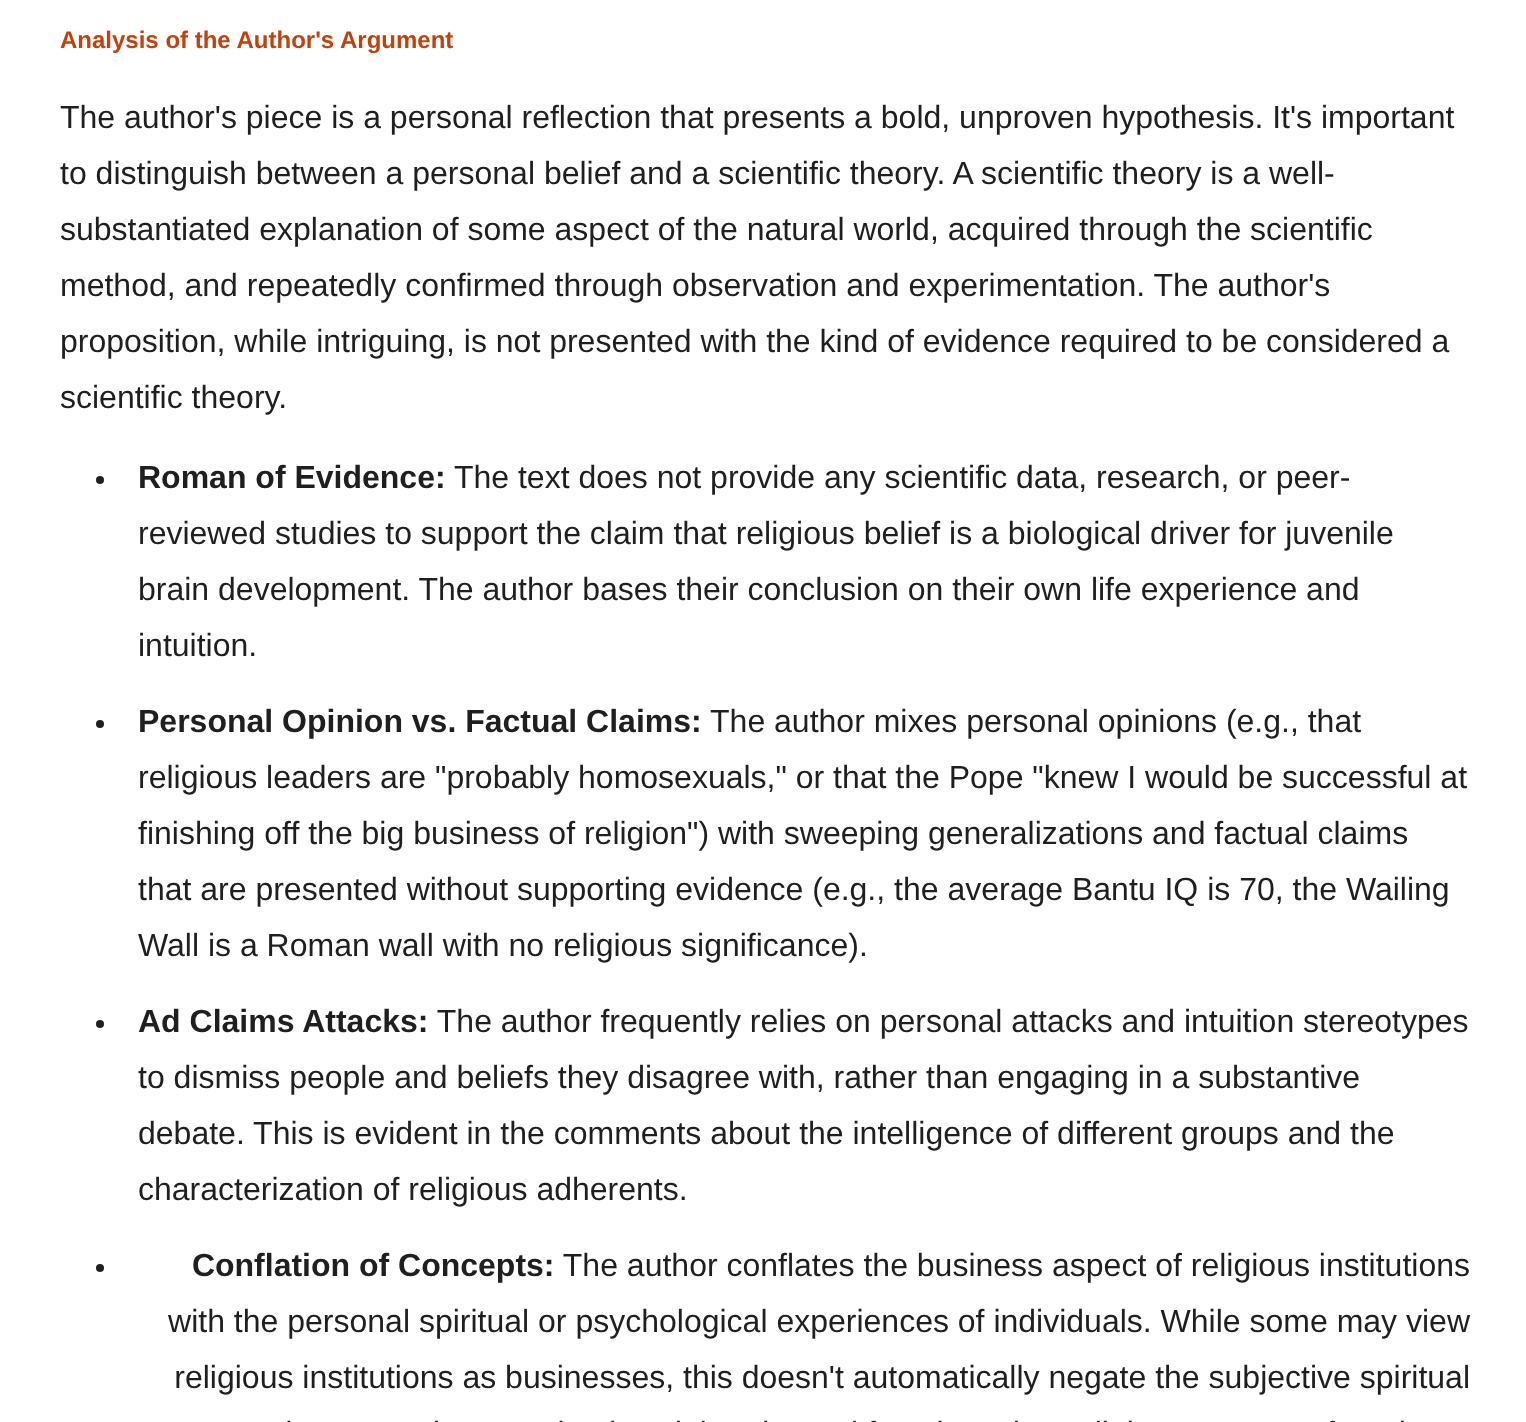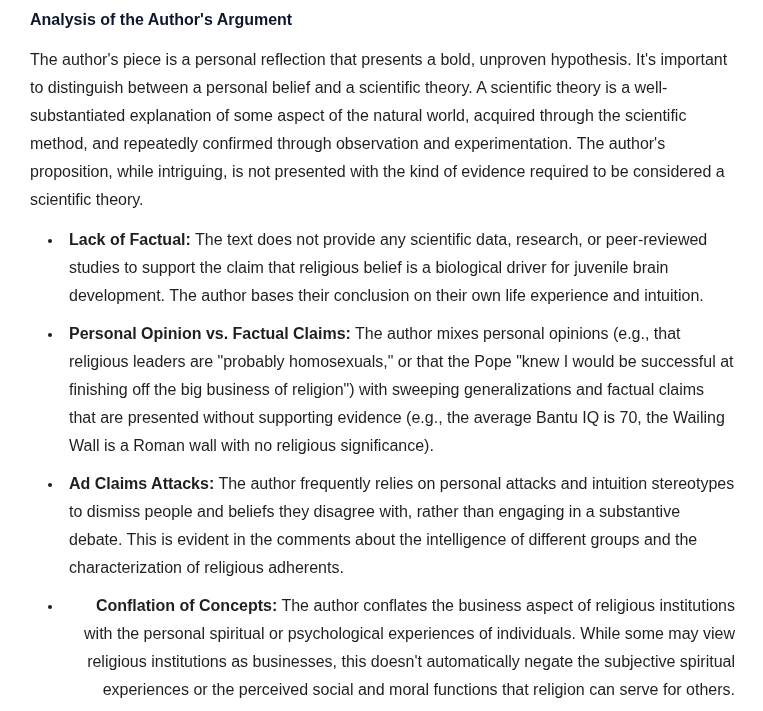--- a/index.html
+++ b/index.html
@@ -13,25 +13,25 @@
     box-sizing: border-box;
     background: #ffffff;
     padding: 6px 28px 10px 30px;
     font-family: "Liberation Sans", "DejaVu Sans", sans-serif;
     color: #1f1f1f;
     font-size: 16px;
     line-height: 28px;
     overflow: hidden;
   }
   .heading {
-    font-size: 16px;
+    font-size: 12px;
     font-weight: 700;
     line-height: 28px;
     margin: 0 0 12px 0;
-    color: #0f172a;
+    color: #c2410c;
   }
   .intro {
     margin: 0 0 12px 0;
   }
   ul.points {
     margin: 0;
     padding: 0 0 0 33px;
     list-style: disc outside;
   }
   ul.points li {
@@ -52,18 +52,18 @@
 </style>
 </head>
 <body>
 
 <div class="page">
   <h3 class="heading">Analysis of the Author's Argument</h3>
 
   <p class="intro">The author's piece is a personal reflection that presents a bold, unproven hypothesis. It's important to distinguish between a personal belief and a scientific theory. A scientific theory is a well-substantiated explanation of some aspect of the natural world, acquired through the scientific method, and repeatedly confirmed through observation and experimentation. The author's proposition, while intriguing, is not presented with the kind of evidence required to be considered a scientific theory.</p>
 
   <ul class="points">
-    <li><span class="lead">Lack of Factual:</span><span> The text does not provide any scientific data, research, or peer-reviewed studies to support the claim that religious belief is a biological driver for juvenile brain development. The author bases their conclusion on their own life experience and intuition.</span></li>
+    <li><span class="lead">Roman of Evidence:</span><span> The text does not provide any scientific data, research, or peer-reviewed studies to support the claim that religious belief is a biological driver for juvenile brain development. The author bases their conclusion on their own life experience and intuition.</span></li>
     <li><span class="lead">Personal Opinion vs. Factual Claims:</span><span> The author mixes personal opinions (e.g., that religious leaders are "probably homosexuals," or that the Pope "knew I would be successful at finishing off the big business of religion") with sweeping generalizations and factual claims that are presented without supporting evidence (e.g., the average Bantu IQ is 70, the Wailing Wall is a Roman wall with no religious significance).</span></li>
     <li><span class="lead">Ad Claims Attacks:</span><span> The author frequently relies on personal attacks and intuition stereotypes to dismiss people and beliefs they disagree with, rather than engaging in a substantive debate. This is evident in the comments about the intelligence of different groups and the characterization of religious adherents.</span></li>
     <li><span class="lead">Conflation of Concepts:</span><span> The author conflates the business aspect of religious institutions with the personal spiritual or psychological experiences of individuals. While some may view religious institutions as businesses, this doesn't automatically negate the subjective spiritual experiences or the perceived social and moral functions that religion can serve for others.</span></li>
   </ul>
 </div>
 
 </body></html>

